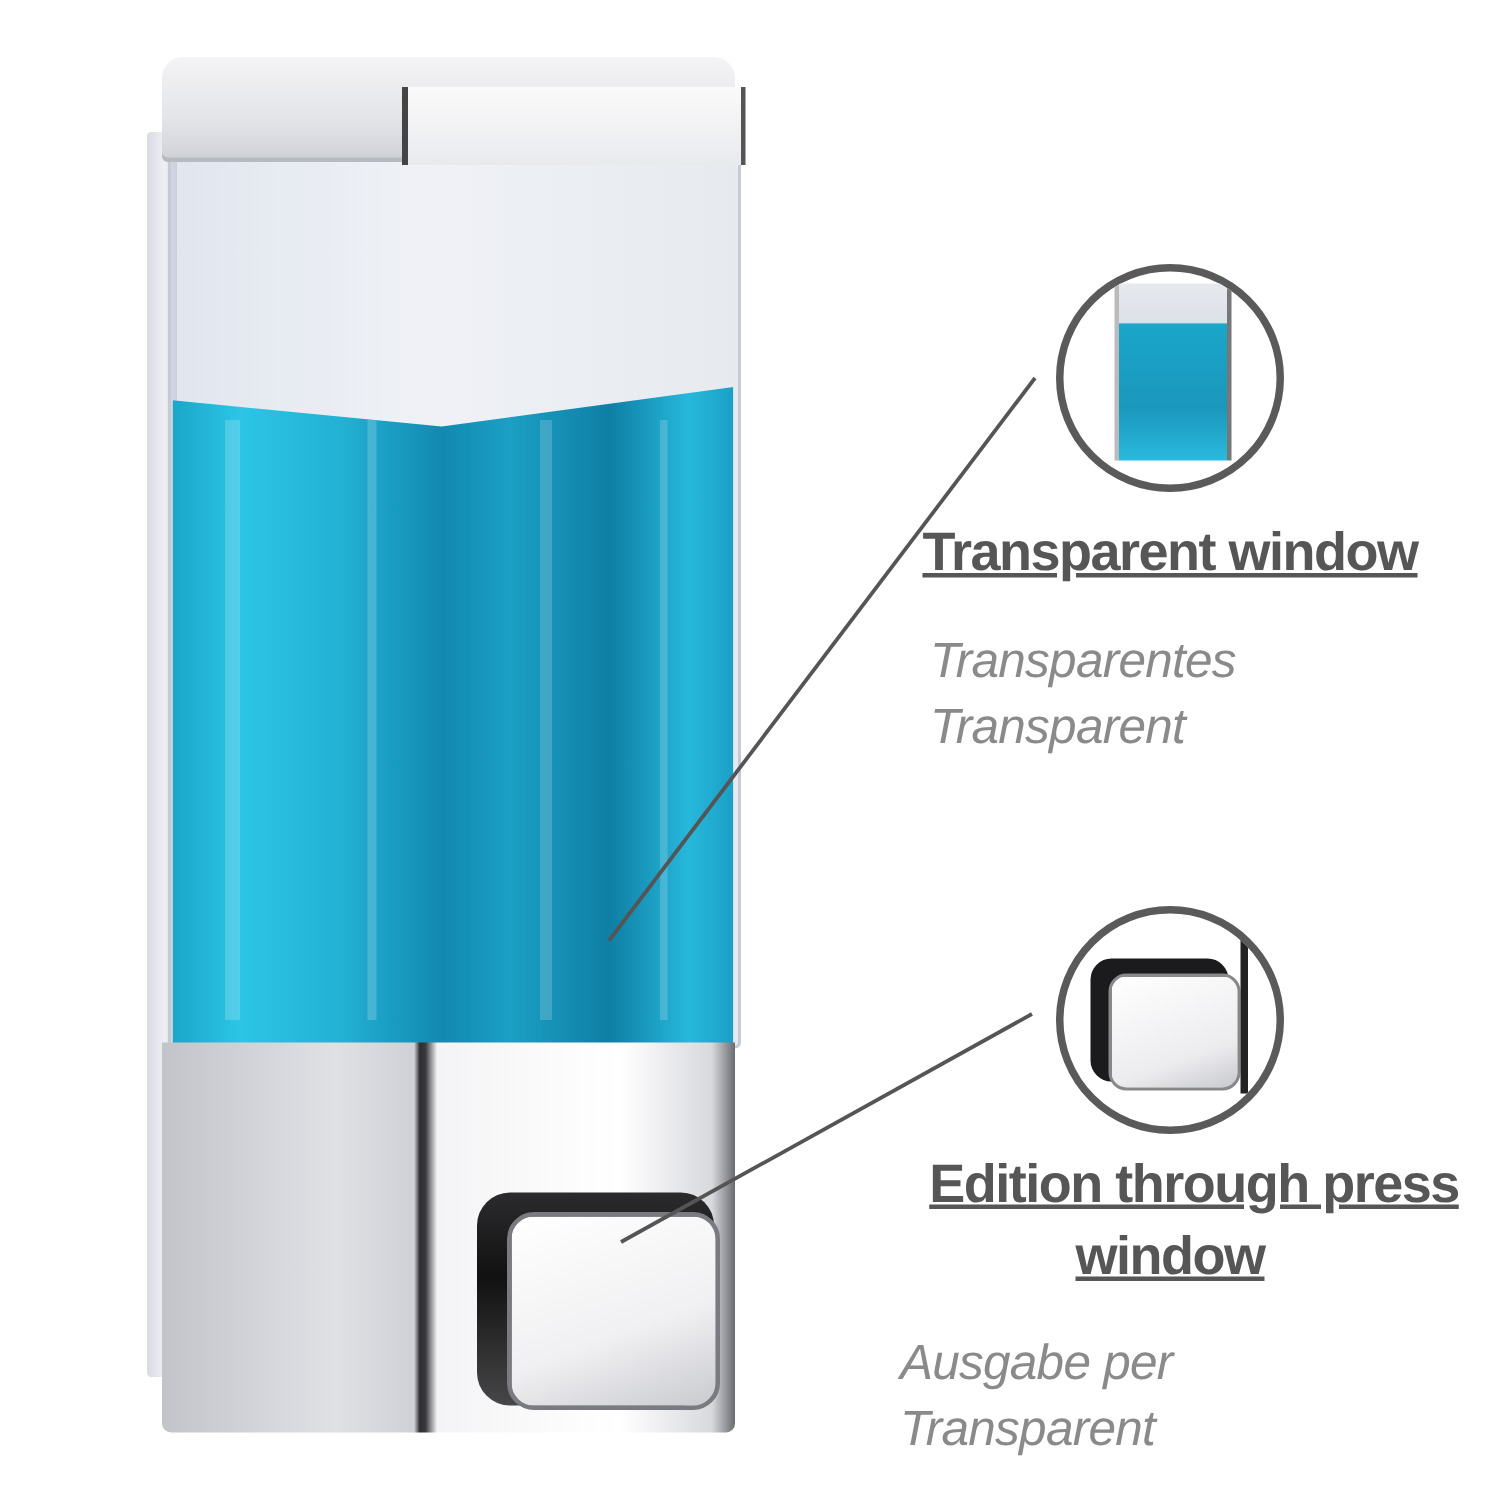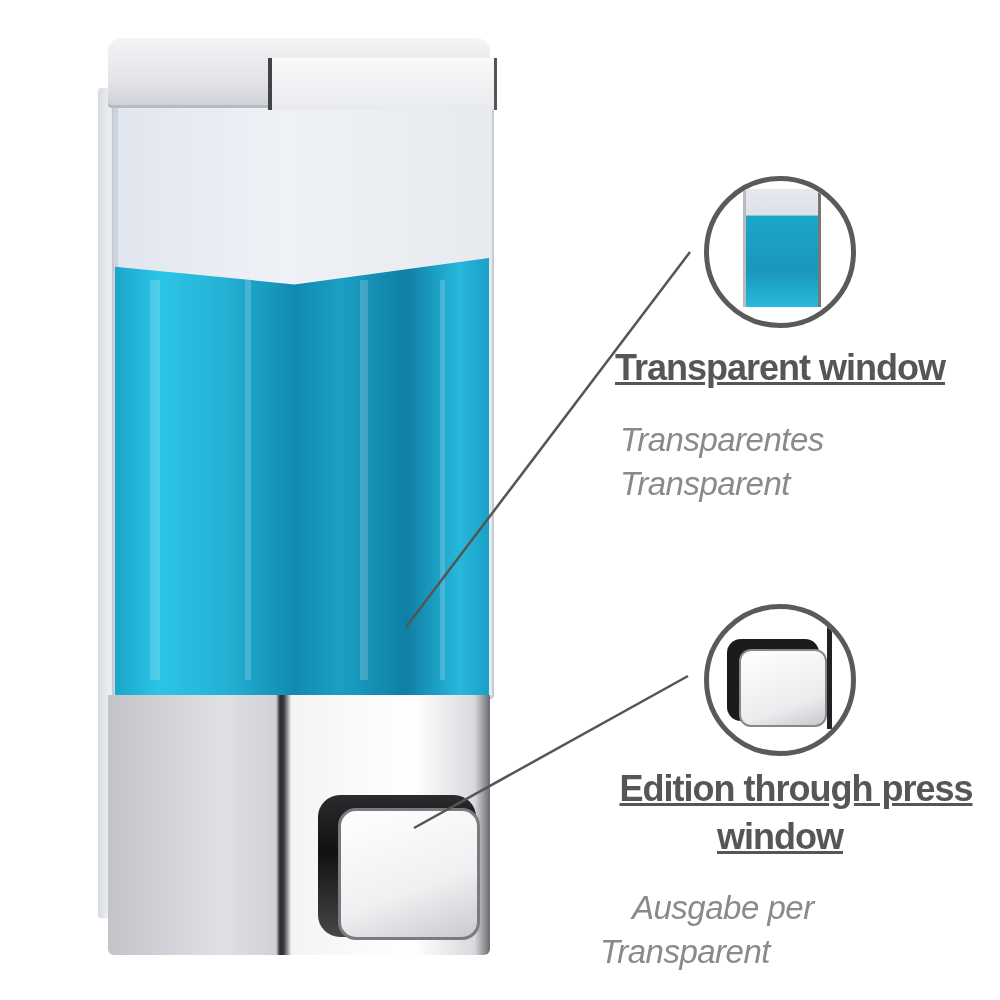--- a/index.html
+++ b/index.html
@@ -57,14 +57,14 @@
 <div class="abs label-de" style="left:620px;top:418px;width:320px;">Transparentes</div>
 <div class="abs label-de" style="left:620px;top:462px;width:320px;">Transparent</div>
 
 <div class="abs zoom-circle" style="left:704px;top:604px;">
   <div class="abs zc-btn-outer"></div>
   <div class="abs zc-btn-inner"></div>
   <div class="abs zc-rail"></div>
 </div>
 <div class="abs label-en" style="left:606px;top:766px;width:380px;">Edition through press</div>
 <div class="abs label-en" style="left:590px;top:814px;width:380px;">window</div>
-<div class="abs label-de" style="left:632px;top:886px;width:340px;">Ausgabe per</div>
+<div class="abs label-de" style="left:600px;top:886px;width:340px;">Ausgabe per</div>
 <div class="abs label-de" style="left:600px;top:930px;width:340px;">Transparent</div>
 
 </body></html>

